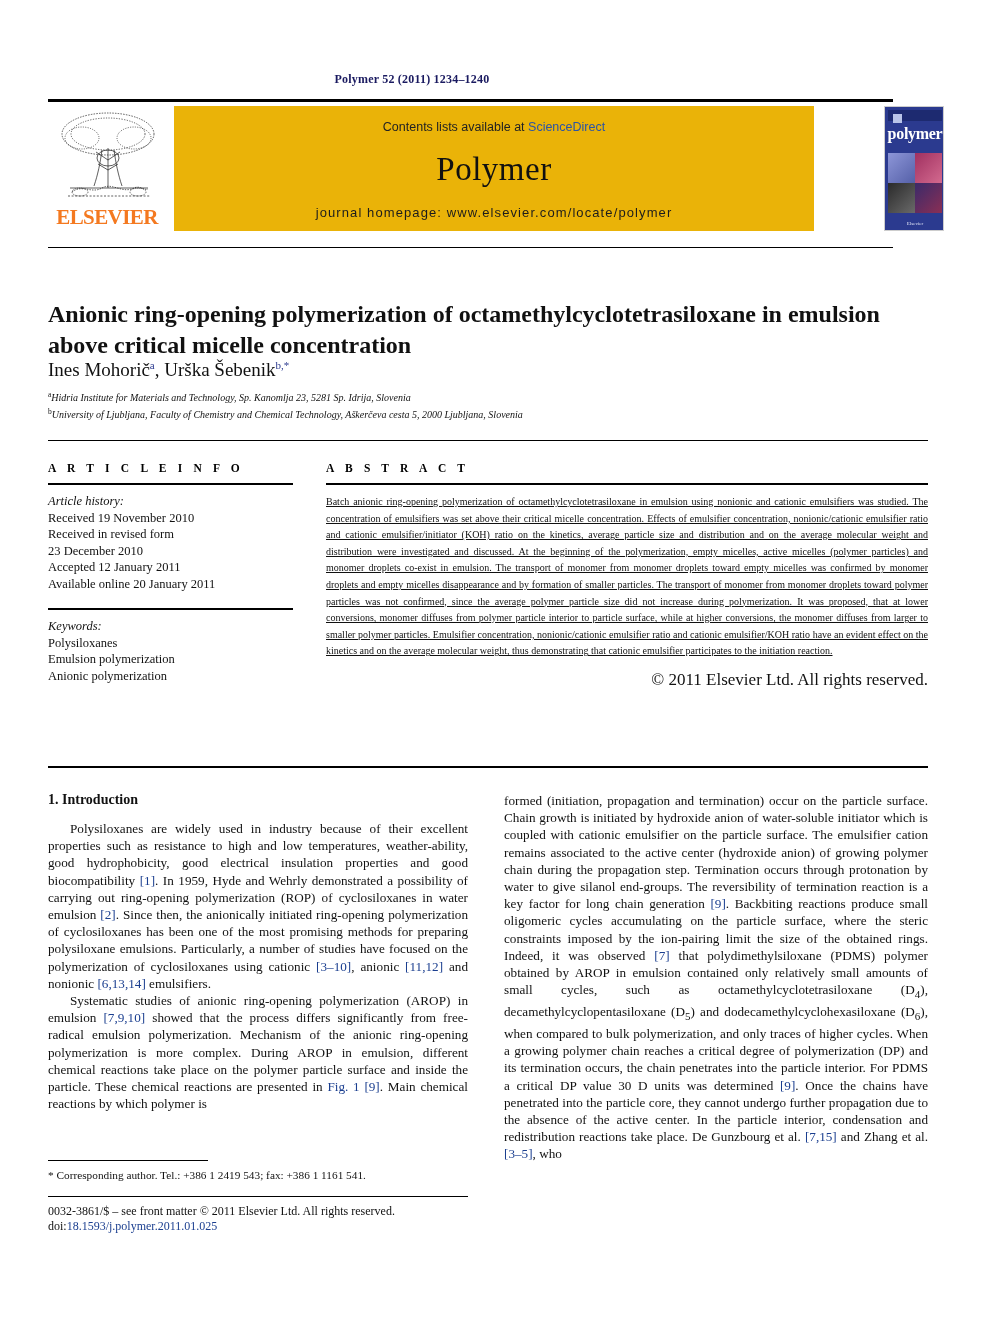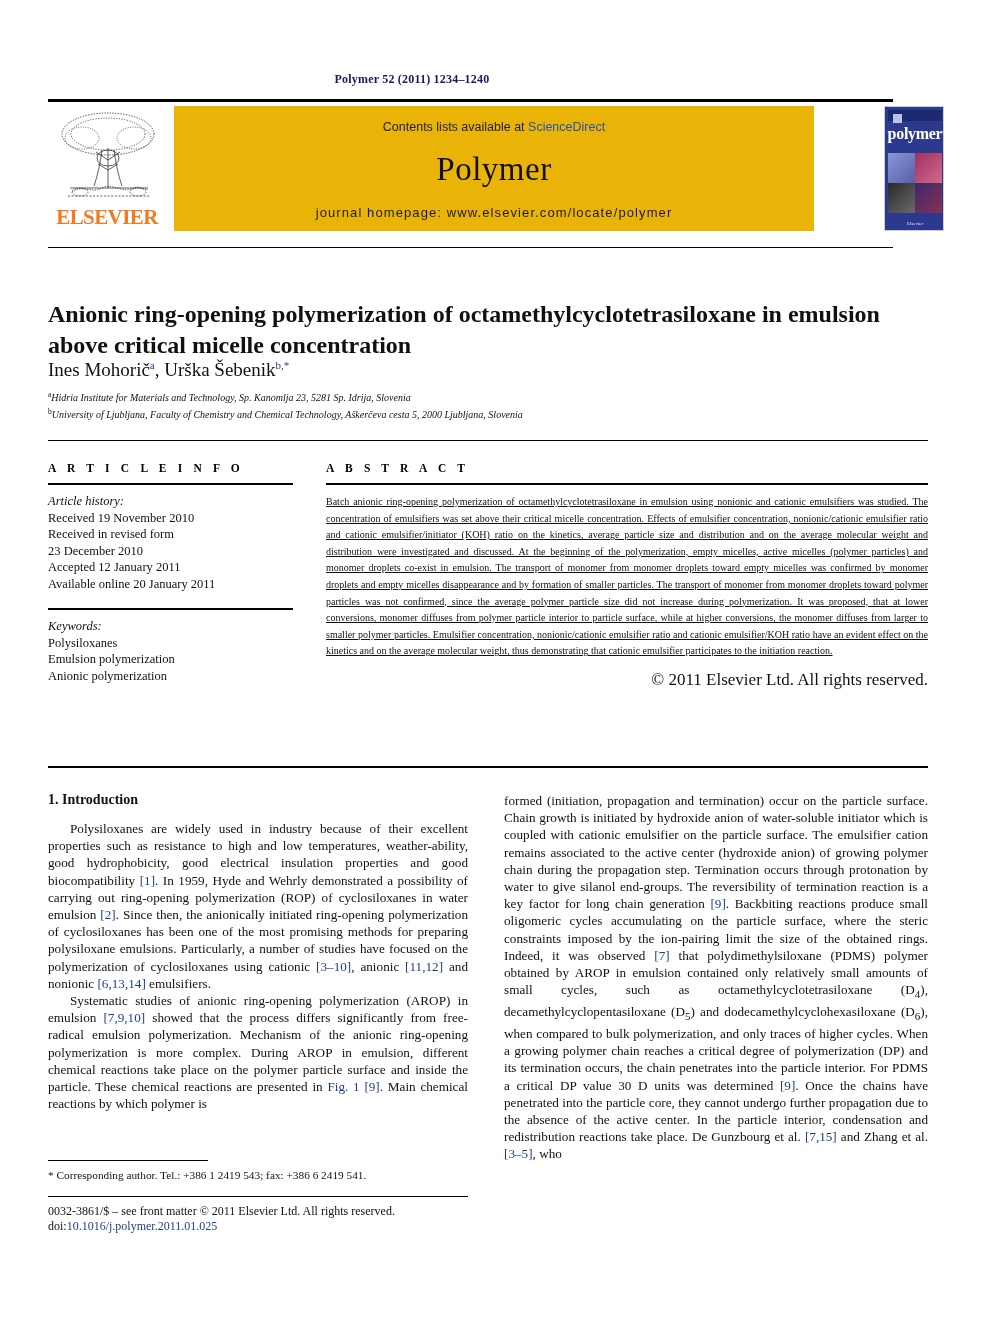--- a/index.html
+++ b/index.html
@@ -455,22 +455,22 @@
     <p class="para">Polysiloxanes are widely used in industry because of their excellent properties such as resistance to high and low temperatures, weather-ability, good hydrophobicity, good electrical insulation properties and good biocompatibility <span class="ref">[1]</span>. In 1959, Hyde and Wehrly demonstrated a possibility of carrying out ring-opening polymerization (ROP) of cyclosiloxanes in water emulsion <span class="ref">[2]</span>. Since then, the anionically initiated ring-opening polymerization of cyclosiloxanes has been one of the most promising methods for preparing polysiloxane emulsions. Particularly, a number of studies have focused on the polymerization of cyclosiloxanes using cationic <span class="ref">[3–10]</span>, anionic <span class="ref">[11,12]</span> and nonionic <span class="ref">[6,13,14]</span> emulsifiers.</p>
     <p class="para">Systematic studies of anionic ring-opening polymerization (AROP) in emulsion <span class="ref">[7,9,10]</span> showed that the process differs significantly from free-radical emulsion polymerization. Mechanism of the anionic ring-opening polymerization is more complex. During AROP in emulsion, different chemical reactions take place on the polymer particle surface and inside the particle. These chemical reactions are presented in <span class="figref">Fig. 1 [9]</span>. Main chemical reactions by which polymer is</p>
   </div>
 
   <div class="body-right">
     <p class="para noindent">formed (initiation, propagation and termination) occur on the particle surface. Chain growth is initiated by hydroxide anion of water-soluble initiator which is coupled with cationic emulsifier on the particle surface. The emulsifier cation remains associated to the active center (hydroxide anion) of growing polymer chain during the propagation step. Termination occurs through protonation by water to give silanol end-groups. The reversibility of termination reaction is a key factor for long chain generation <span class="ref">[9]</span>. Backbiting reactions produce small oligomeric cycles accumulating on the particle surface, where the steric constraints imposed by the ion-pairing limit the size of the obtained rings. Indeed, it was observed <span class="ref">[7]</span> that polydimethylsiloxane (PDMS) polymer obtained by AROP in emulsion contained only relatively small amounts of small cycles, such as octamethylcyclotetrasiloxane (D<sub>4</sub>), decamethylcyclopentasiloxane (D<sub>5</sub>) and dodecamethylcyclohexasiloxane (D<sub>6</sub>), when compared to bulk polymerization, and only traces of higher cycles. When a growing polymer chain reaches a critical degree of polymerization (DP) and its termination occurs, the chain penetrates into the particle interior. For PDMS a critical DP value 30 D units was determined <span class="ref">[9]</span>. Once the chains have penetrated into the particle core, they cannot undergo further propagation due to the absence of the active center. In the particle interior, condensation and redistribution reactions take place. De Gunzbourg et al. <span class="ref">[7,15]</span> and Zhang et al. <span class="ref">[3–5]</span>, who</p>
   </div>
 
   <div class="footnote-rule"></div>
   <div class="footnote">
-    <div>* Corresponding author. Tel.: +386 1 2419 543; fax: +386 6 2419 541.</div>
+    <div>* Corresponding author. Tel.: +386 1 2419 543; fax: +386 1 1161 541.</div>
   </div>
 
   <div class="imprint-rule"></div>
   <div class="imprint">
     <div>0032-3861/$ – see front matter © 2011 Elsevier Ltd. All rights reserved.</div>
-    <div><span>doi:</span><span class="doi">10.1016/j.polymer.2011.01.025</span></div>
+    <div><span>doi:</span><span class="doi">18.1593/j.polymer.2011.01.025</span></div>
   </div>
 
 </div>
 
 </body></html>

